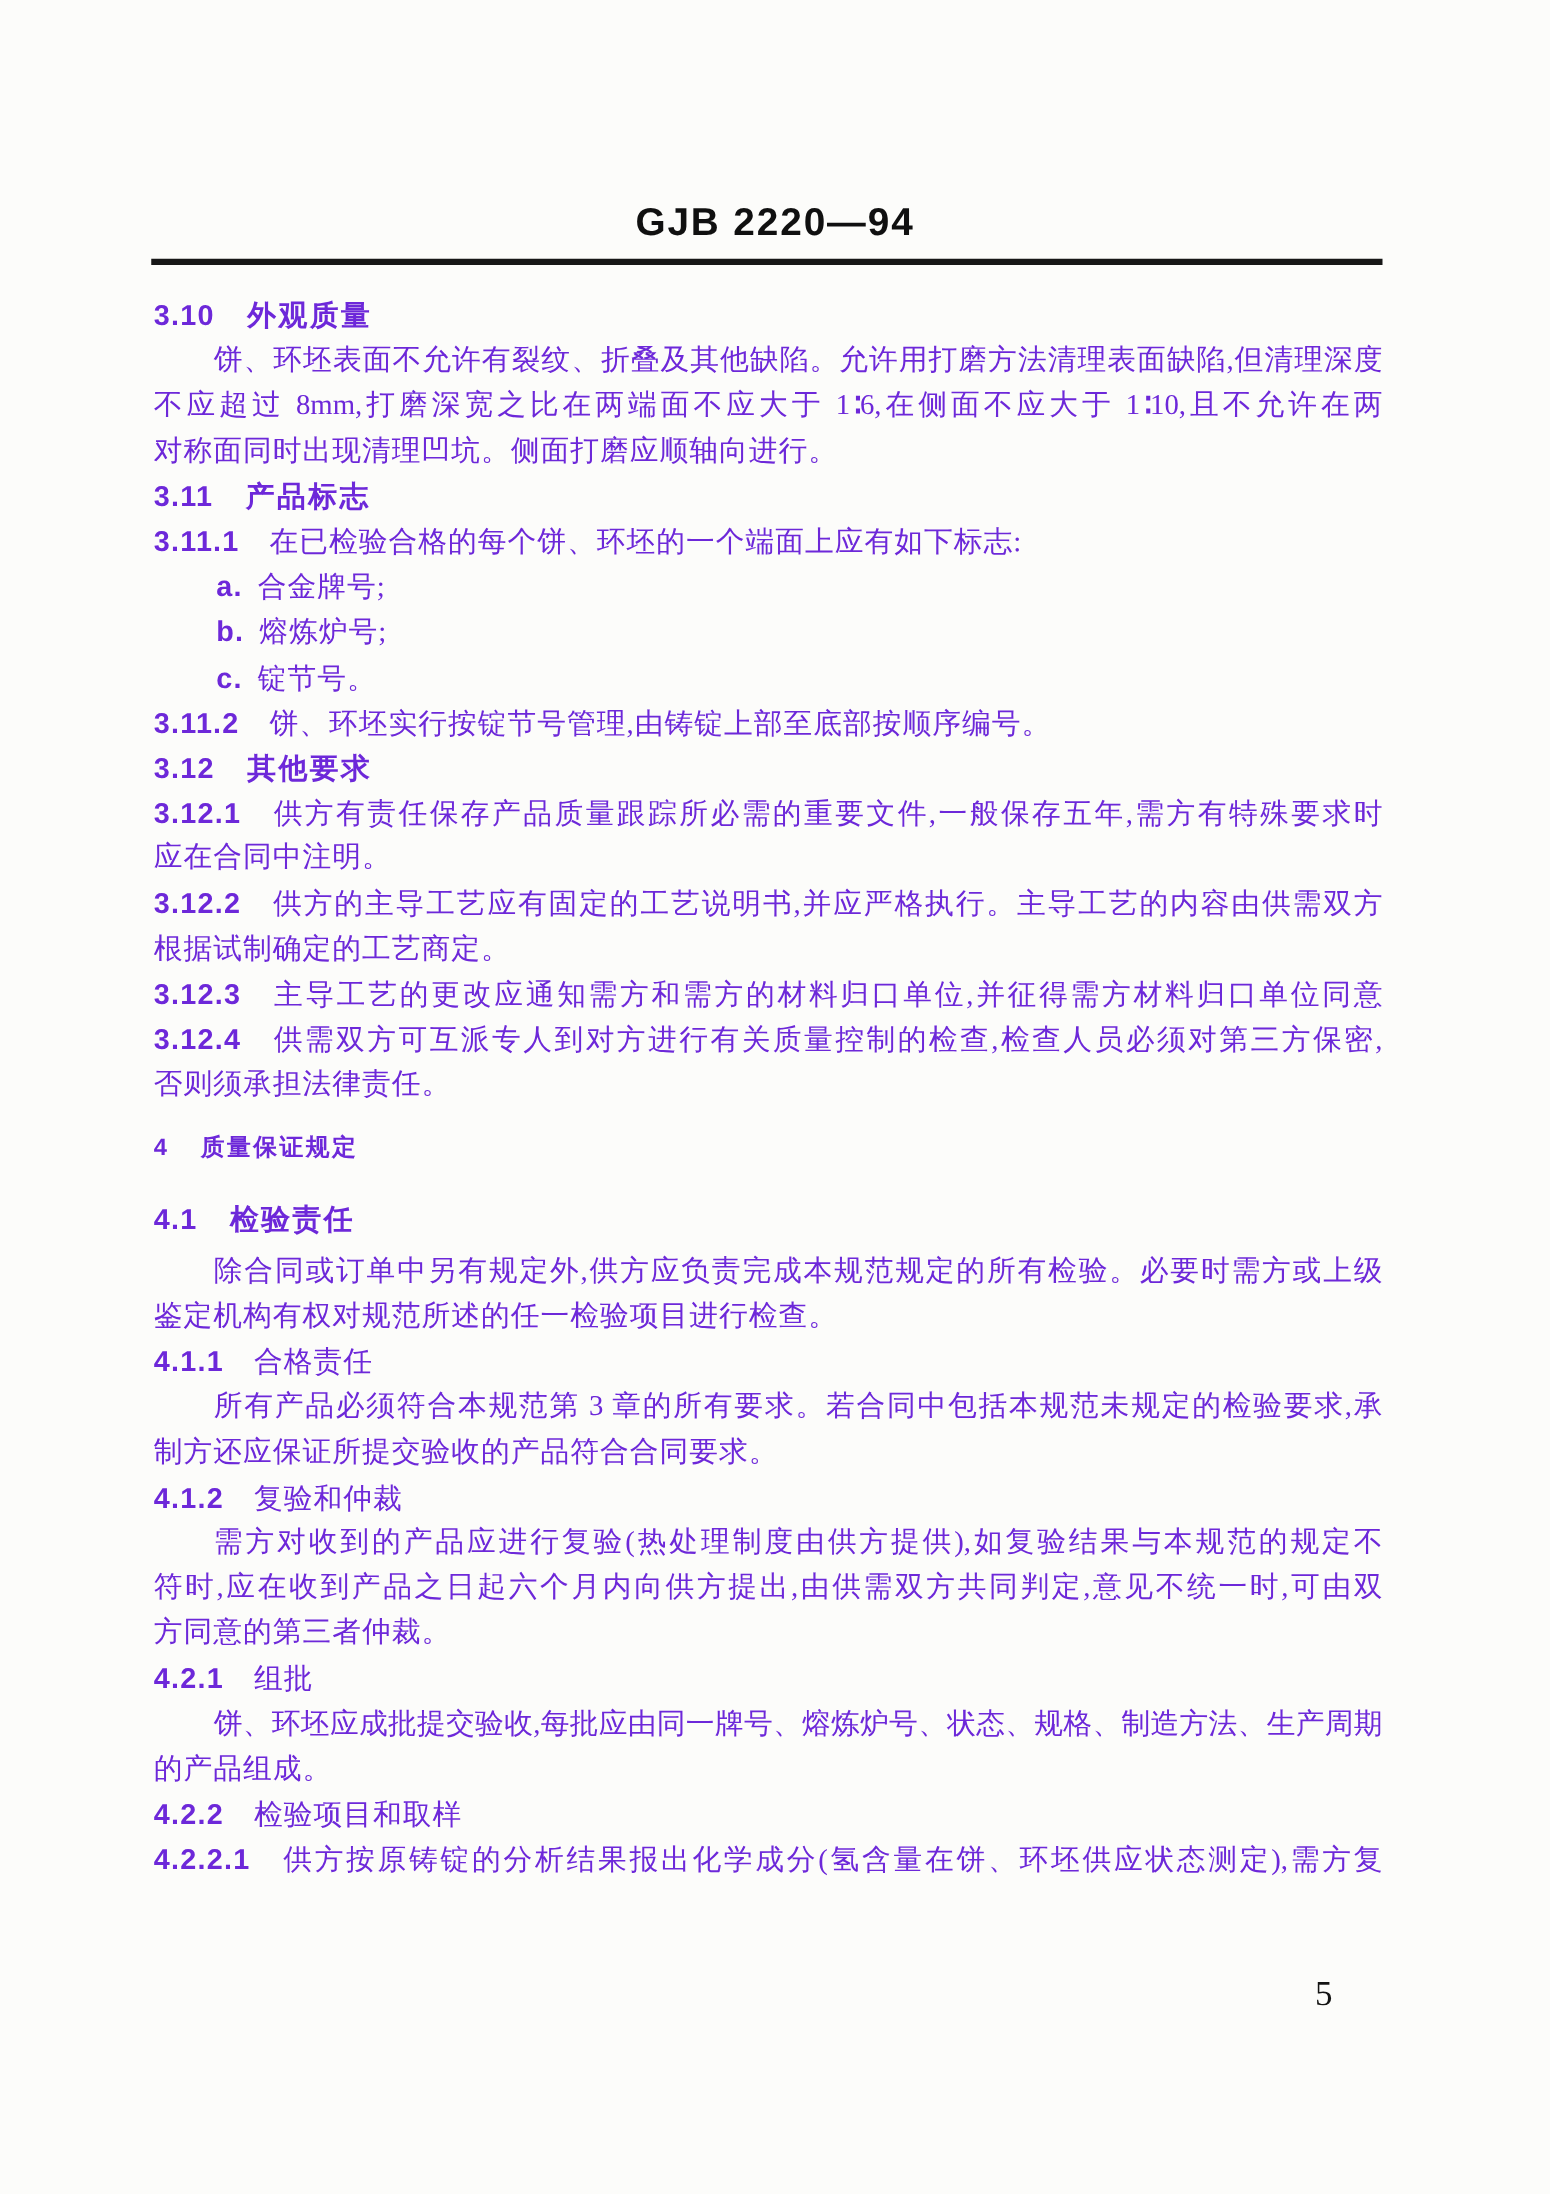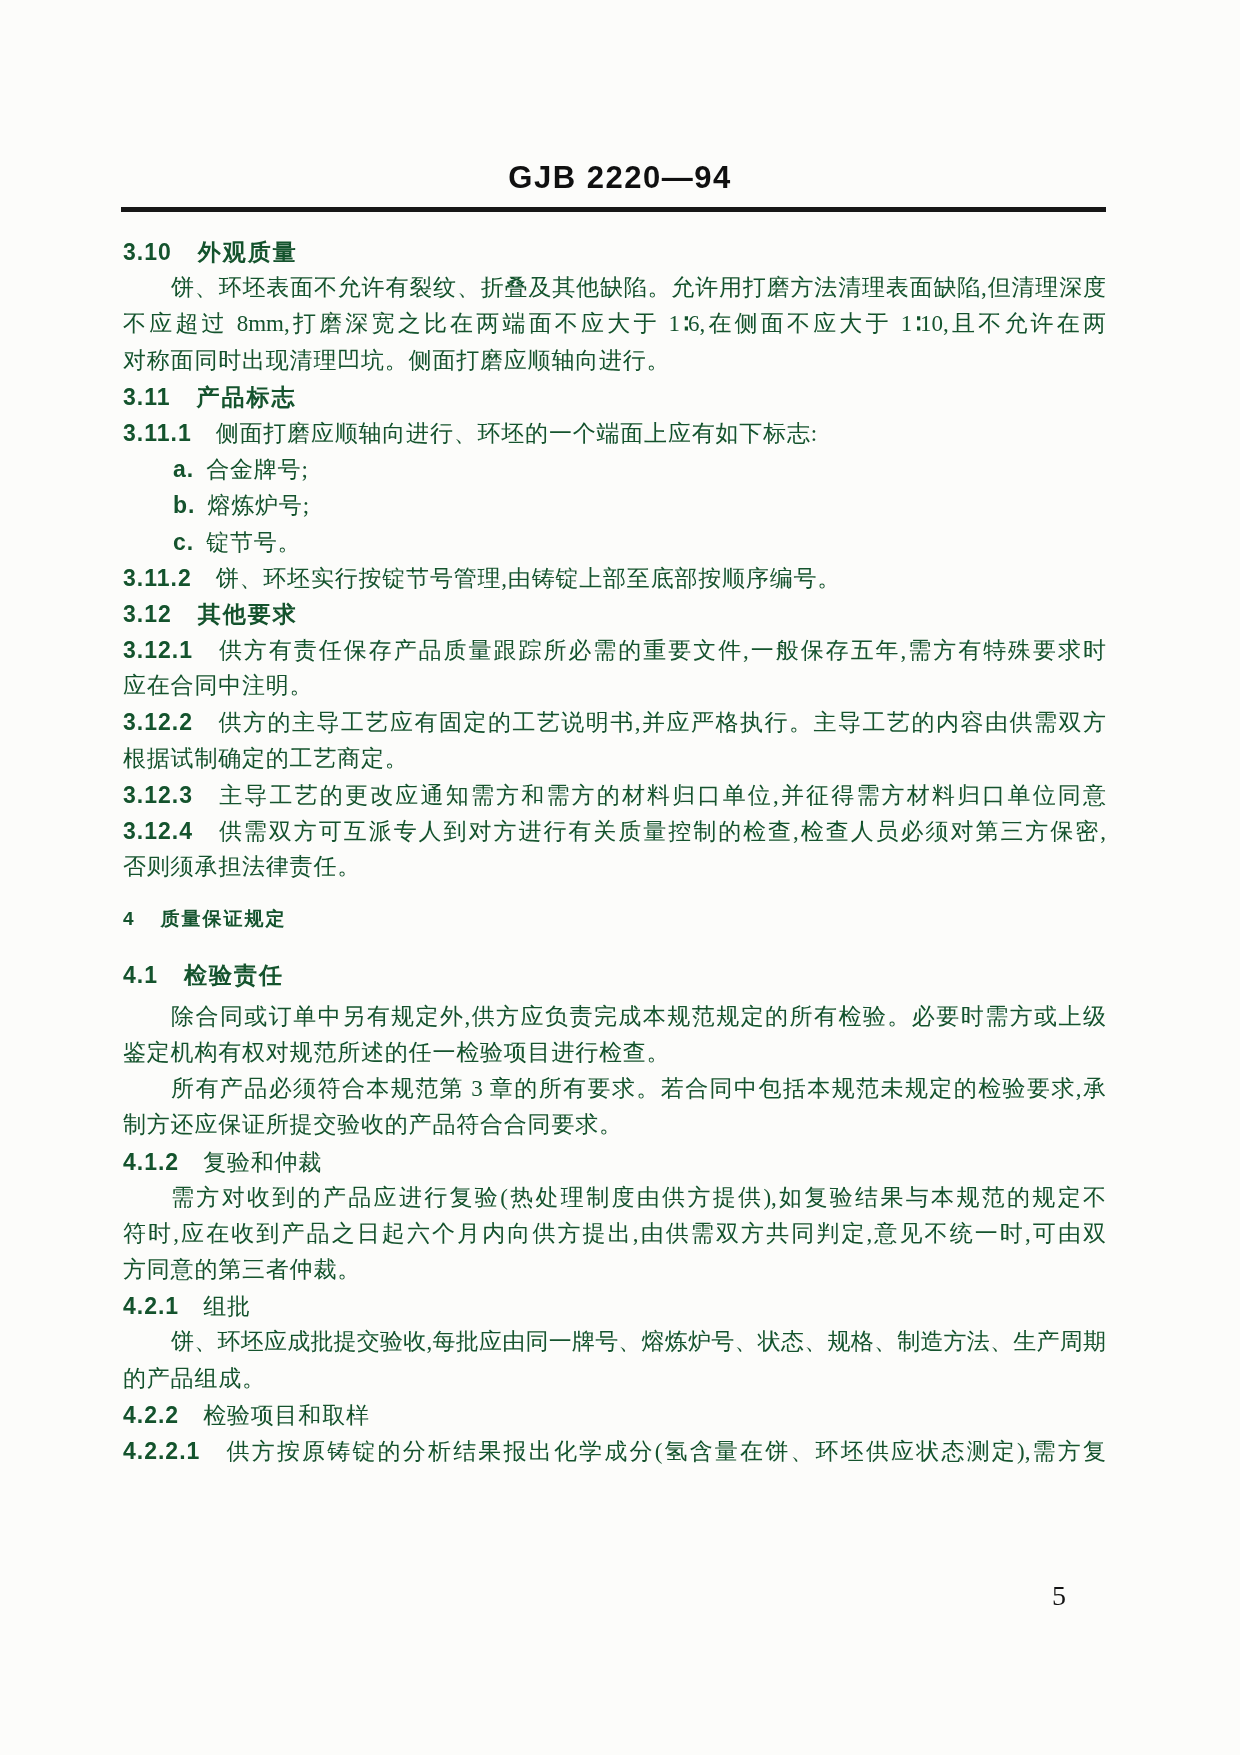--- a/index.html
+++ b/index.html
@@ -19,21 +19,21 @@
     font-weight:bold;font-size:31px;letter-spacing:1.5px;
     color:#101010;
   }
   .head-rule{
     position:absolute;left:121px;top:207px;
     width:985px;height:5px;background:#171717;
   }
   .content{
     position:absolute;left:123px;top:234px;width:983px;
     font-size:23px;line-height:36.2px;
-    color:#14532d;
+    color:#6d28d9;
   }
   .ln{height:36.2px;white-space:nowrap;overflow:hidden;letter-spacing:0.8px;}
   .ln.fill{white-space:normal;text-align:justify;text-align-last:justify;letter-spacing:0;}
   .num{
     font-family:"Liberation Sans","DejaVu Sans",sans-serif;
     font-weight:bold;letter-spacing:1px;
   }
   .h1 .num,.h2 .num{margin-right:26px;}
   .sub .num{margin-right:24px;}
   .li .num{margin-right:12px;}
@@ -62,21 +62,21 @@
   <div class="content">
 
     <div class="ln h2"><span class="num">3.10</span><span class="t">外观质量</span></div>
 
     <div class="ln p1 fill"><span>饼、环坯表面不允许有裂纹、折叠及其他缺陷。允许用打磨方法清理表面缺陷,但清理深度</span></div>
     <div class="ln pc fill"><span>不应超过 8mm,打磨深宽之比在两端面不应大于 1∶6,在侧面不应大于 1∶10,且不允许在两</span></div>
     <div class="ln pc"><span>对称面同时出现清理凹坑。侧面打磨应顺轴向进行。</span></div>
 
     <div class="ln h2"><span class="num">3.11</span><span class="t">产品标志</span></div>
 
-    <div class="ln sub"><span class="num">3.11.1</span><span>侧面打磨应顺轴向进行、环坯的一个端面上应有如下标志:</span></div>
+    <div class="ln sub"><span class="num">3.11.1</span><span>在已检验合格的每个饼、环坯的一个端面上应有如下标志:</span></div>
 
     <div class="ln li"><span class="num">a.</span><span>合金牌号;</span></div>
     <div class="ln li"><span class="num">b.</span><span>熔炼炉号;</span></div>
     <div class="ln li"><span class="num">c.</span><span>锭节号。</span></div>
 
     <div class="ln sub"><span class="num">3.11.2</span><span>饼、环坯实行按锭节号管理,由铸锭上部至底部按顺序编号。</span></div>
 
     <div class="ln h2"><span class="num">3.12</span><span class="t">其他要求</span></div>
 
     <div class="ln sub fill"><span class="num">3.12.1</span><span>供方有责任保存产品质量跟踪所必需的重要文件,一般保存五年,需方有特殊要求时</span></div>
@@ -90,20 +90,21 @@
     <div class="ln sub fill"><span class="num">3.12.4</span><span>供需双方可互派专人到对方进行有关质量控制的检查,检查人员必须对第三方保密,</span></div>
     <div class="ln pc"><span>否则须承担法律责任。</span></div>
 
     <div class="ln h1 mt-chapter"><span class="num">4</span><span class="t">质量保证规定</span></div>
 
     <div class="ln h2 mt-sect"><span class="num">4.1</span><span class="t">检验责任</span></div>
 
     <div class="ln p1 fill mt-body"><span>除合同或订单中另有规定外,供方应负责完成本规范规定的所有检验。必要时需方或上级</span></div>
     <div class="ln pc"><span>鉴定机构有权对规范所述的任一检验项目进行检查。</span></div>
 
+    <div class="ln sub"><span class="num">4.1.1</span><span>合格责任</span></div>
     <div class="ln p1 fill"><span>所有产品必须符合本规范第 3 章的所有要求。若合同中包括本规范未规定的检验要求,承</span></div>
     <div class="ln pc"><span>制方还应保证所提交验收的产品符合合同要求。</span></div>
 
     <div class="ln sub"><span class="num">4.1.2</span><span>复验和仲裁</span></div>
     <div class="ln p1 fill"><span>需方对收到的产品应进行复验(热处理制度由供方提供),如复验结果与本规范的规定不</span></div>
     <div class="ln pc fill"><span>符时,应在收到产品之日起六个月内向供方提出,由供需双方共同判定,意见不统一时,可由双</span></div>
     <div class="ln pc"><span>方同意的第三者仲裁。</span></div>
 
 
     <div class="ln sub"><span class="num">4.2.1</span><span>组批</span></div>

